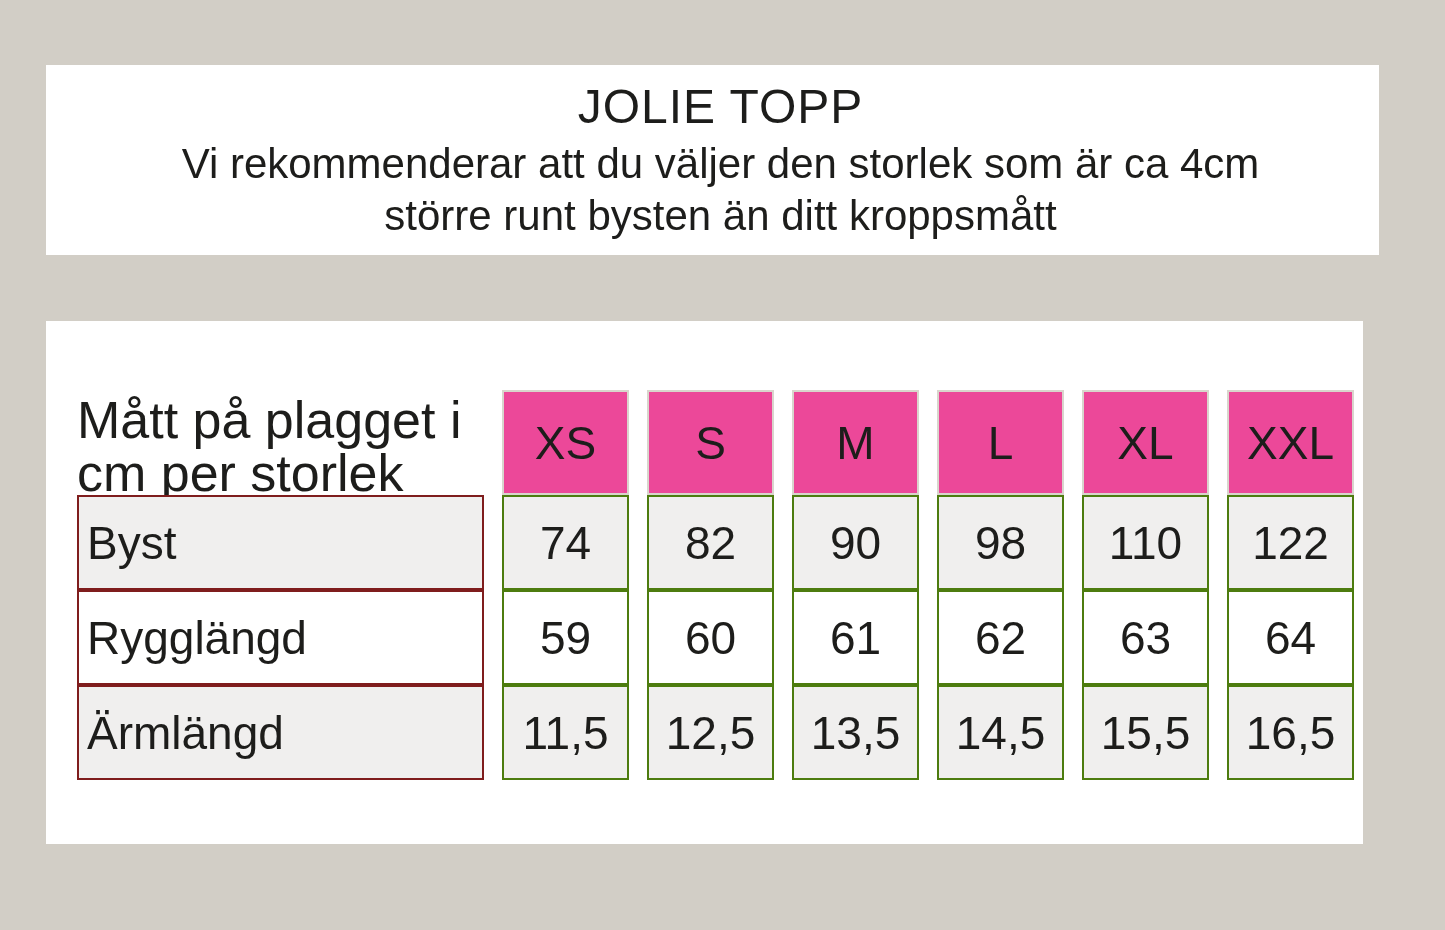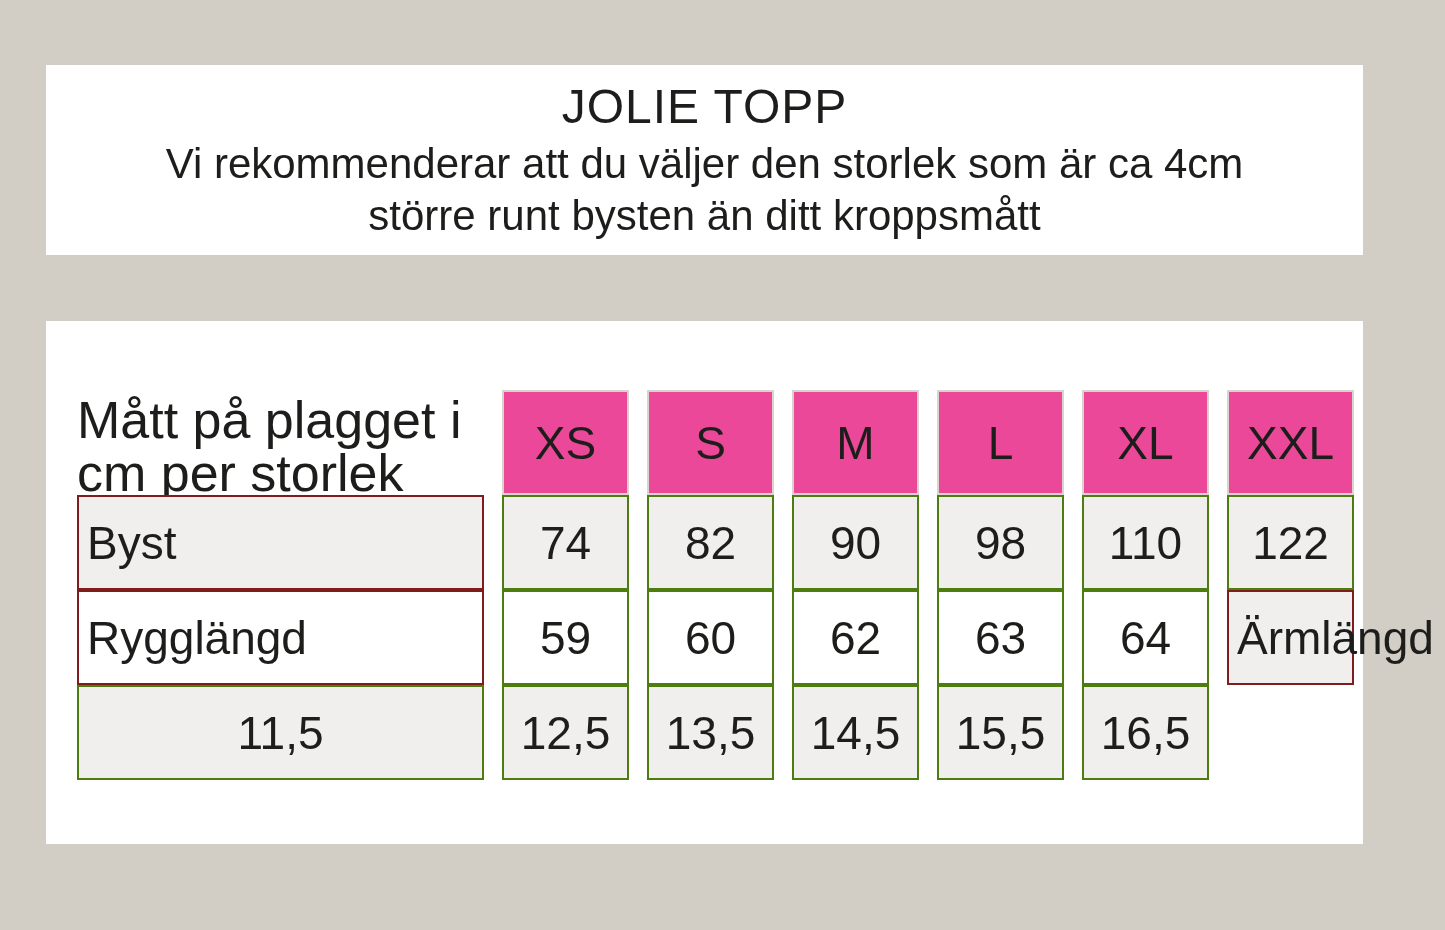--- a/index.html
+++ b/index.html
@@ -15,20 +15,21 @@
   .panel {
     position: absolute;
     left: 46px;
     width: 1317px;
     background: #ffffff;
   }
   .header-panel {
     top: 65px;
     height: 190px;
     text-align: center;
+    padding-left: 16px;
   }
   .title {
     font-size: 48px;
     font-weight: 400;
     letter-spacing: 1px;
     margin: 14px 0 4px 0;
     line-height: 55px;
   }
   .sub {
     font-size: 42px;
@@ -113,20 +114,21 @@
       <div class="vcell shaded">74</div>
       <div class="vcell shaded">82</div>
       <div class="vcell shaded">90</div>
       <div class="vcell shaded">98</div>
       <div class="vcell shaded">110</div>
       <div class="vcell shaded">122</div>
 
       <div class="lcell">Rygglängd</div>
       <div class="vcell">59</div>
       <div class="vcell">60</div>
+      <div class="vcell">61</div>
       <div class="vcell">62</div>
       <div class="vcell">63</div>
       <div class="vcell">64</div>
 
       <div class="lcell shaded">Ärmlängd</div>
       <div class="vcell shaded">11,5</div>
       <div class="vcell shaded">12,5</div>
       <div class="vcell shaded">13,5</div>
       <div class="vcell shaded">14,5</div>
       <div class="vcell shaded">15,5</div>

